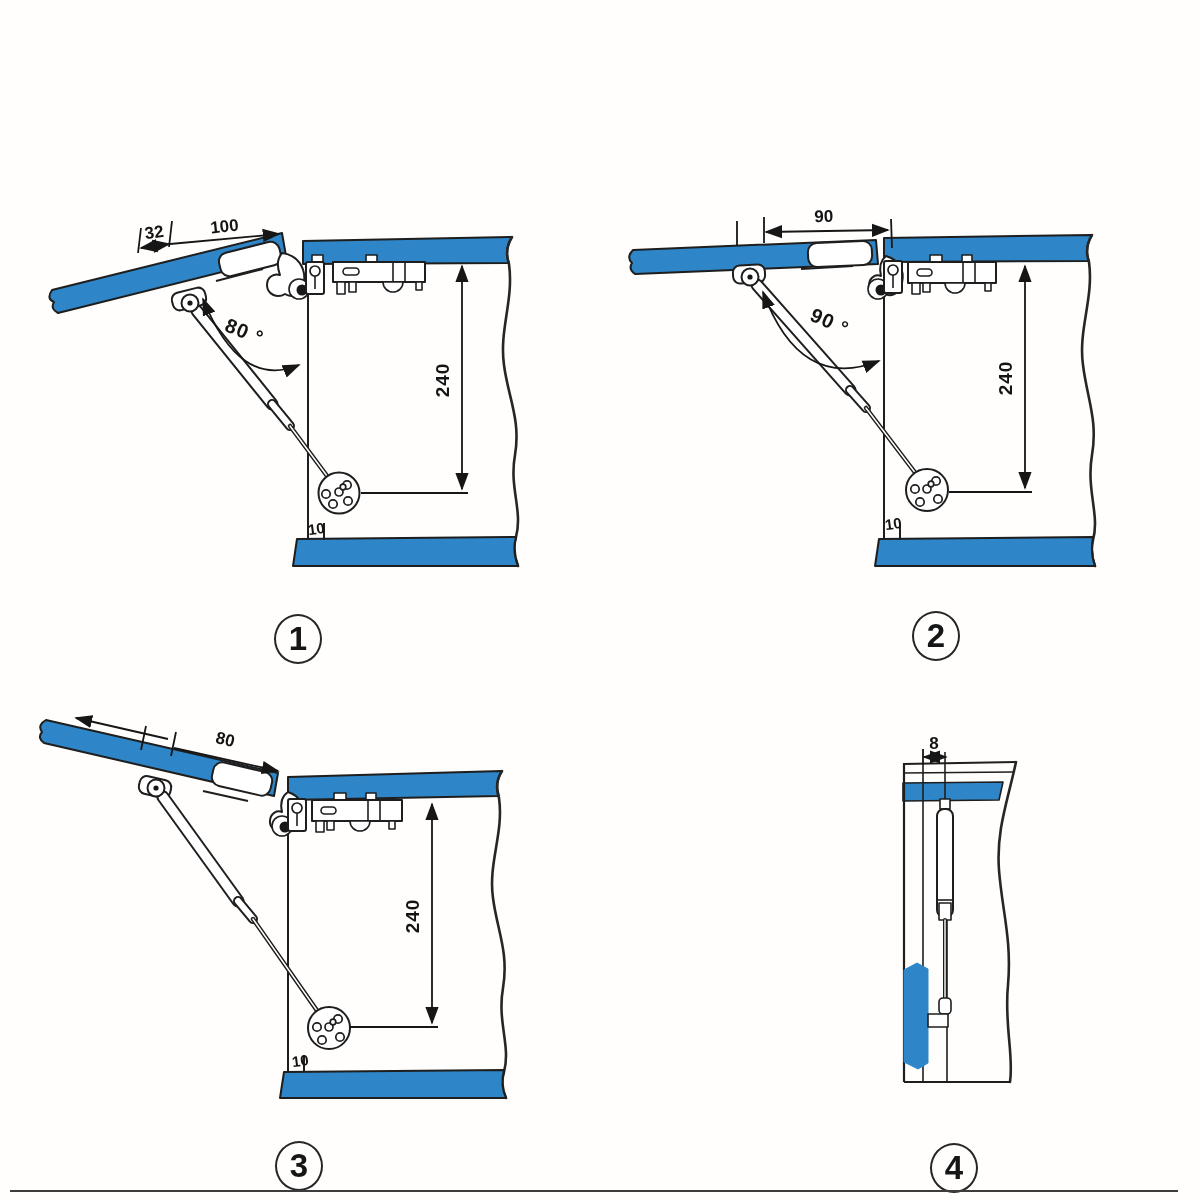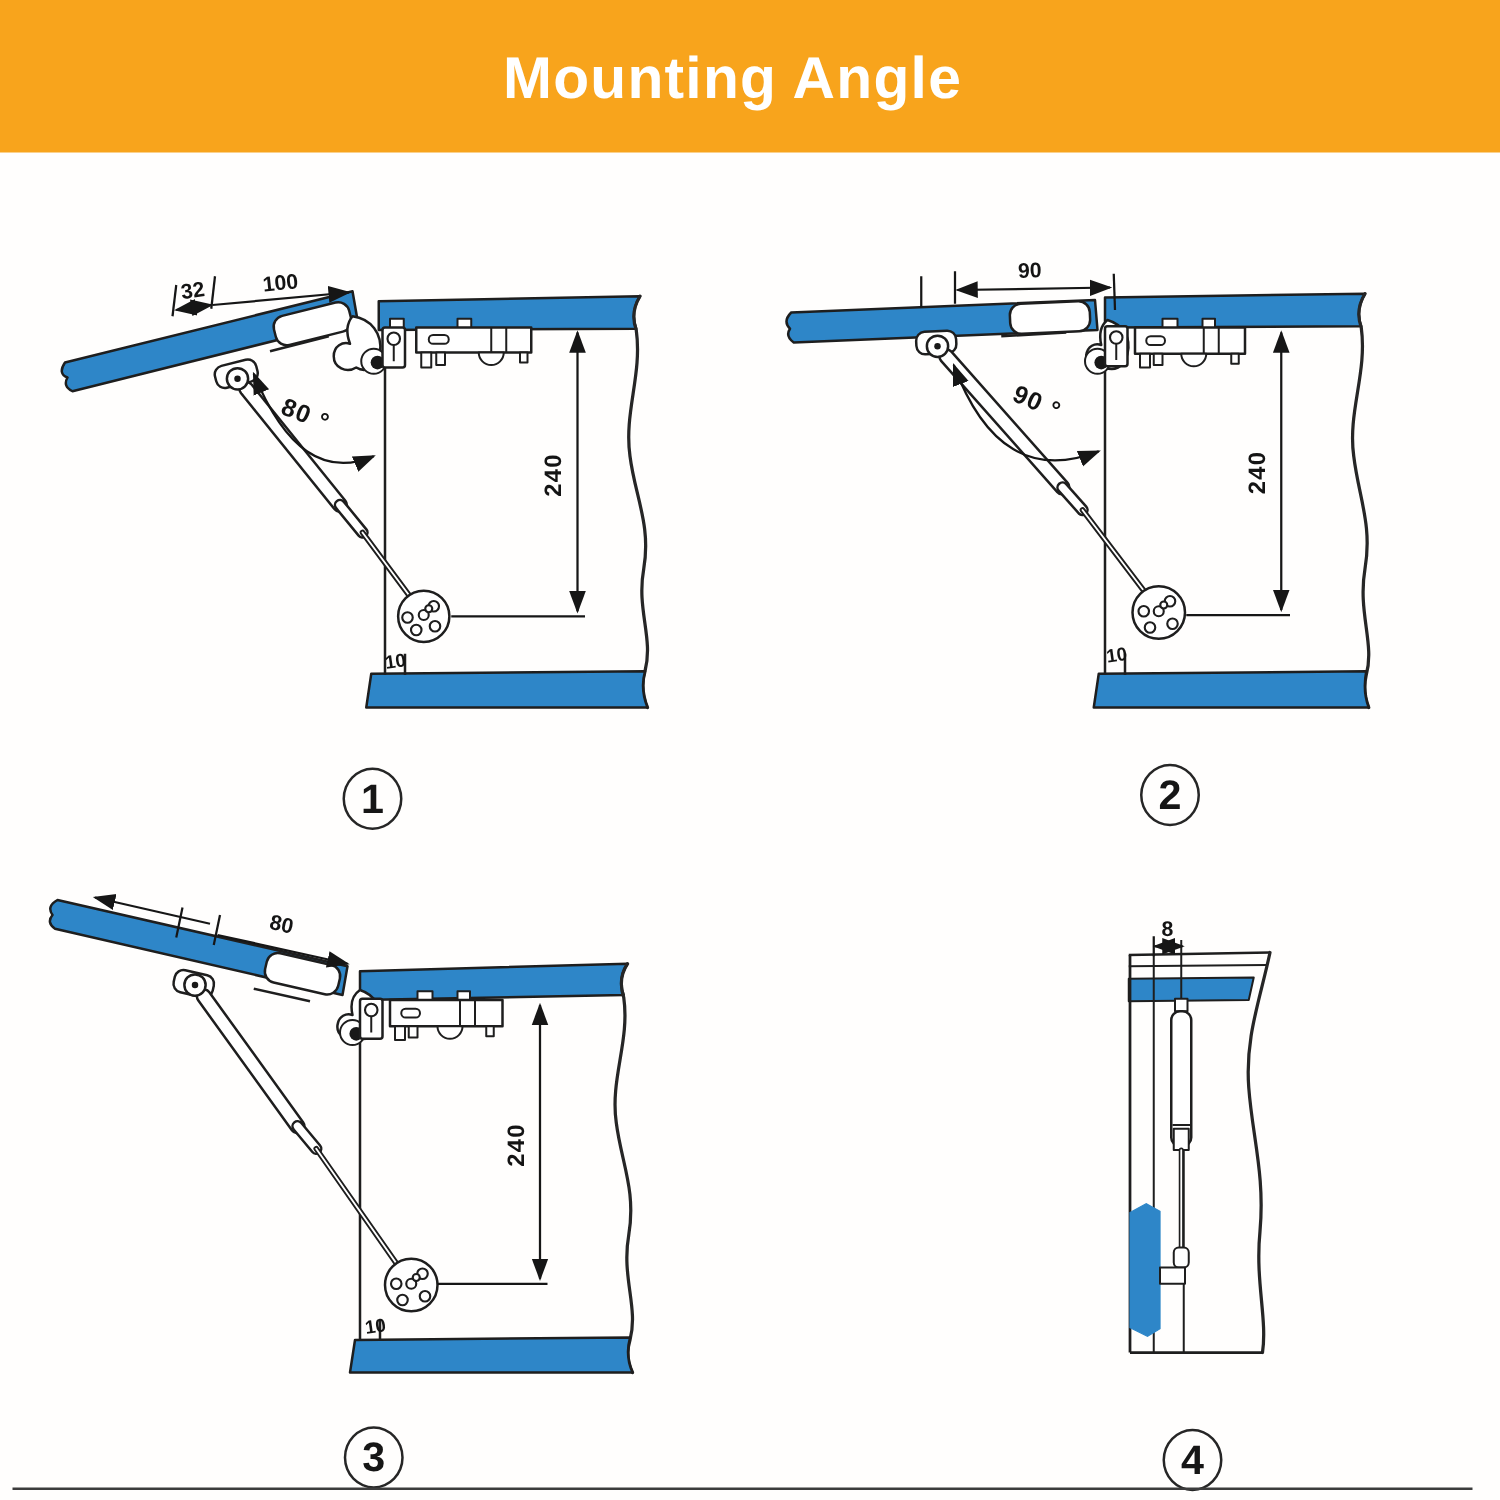--- a/index.html
+++ b/index.html
@@ -34,23 +34,20 @@
   .t-dim{font-size:17px;}
   .t-angle{font-size:20px;letter-spacing:1px;}
   .t-depth{font-size:19px;letter-spacing:1px;}
   .t-small{font-size:15px;}
 </style>
 </head>
 <body>
 
 <div id="stage">
 
-  <div id="banner">
-    <div class="title">Mounting Angle</div>
-  </div>
 
   <svg class="dsvg" style="left:30px;top:190px" width="560" height="420" viewBox="30 190 560 420">
     <defs>
       <marker id="ar1" markerWidth="11" markerHeight="9" refX="9" refY="4.5" orient="auto-start-reverse">
         <path d="M0,0.8 L10,4.5 L0,8.2 Z" class="arrowhead"></path>
       </marker>
     </defs>
 
     <g>
       <path class="f-blue" d="M52,290 L282,233 L286,256 L58,313 Q50,309 54,302 Q46,299 52,290 Z"></path>

